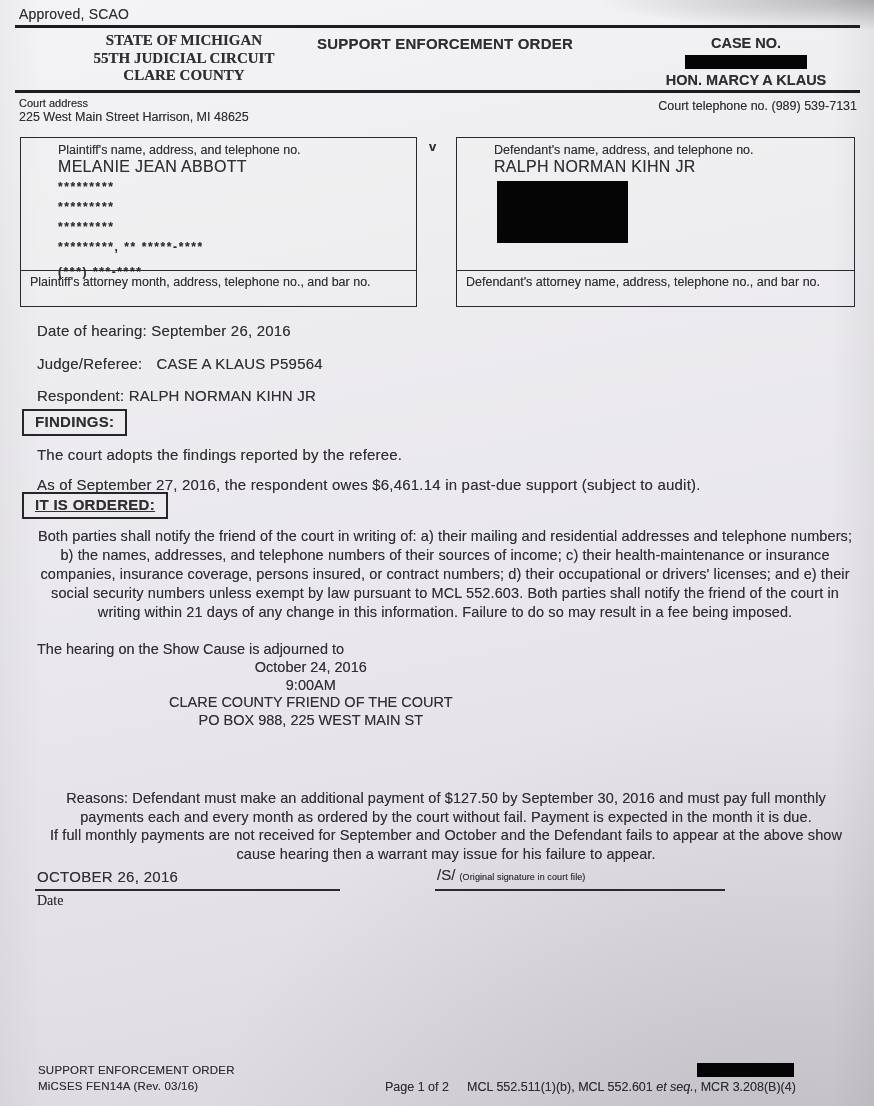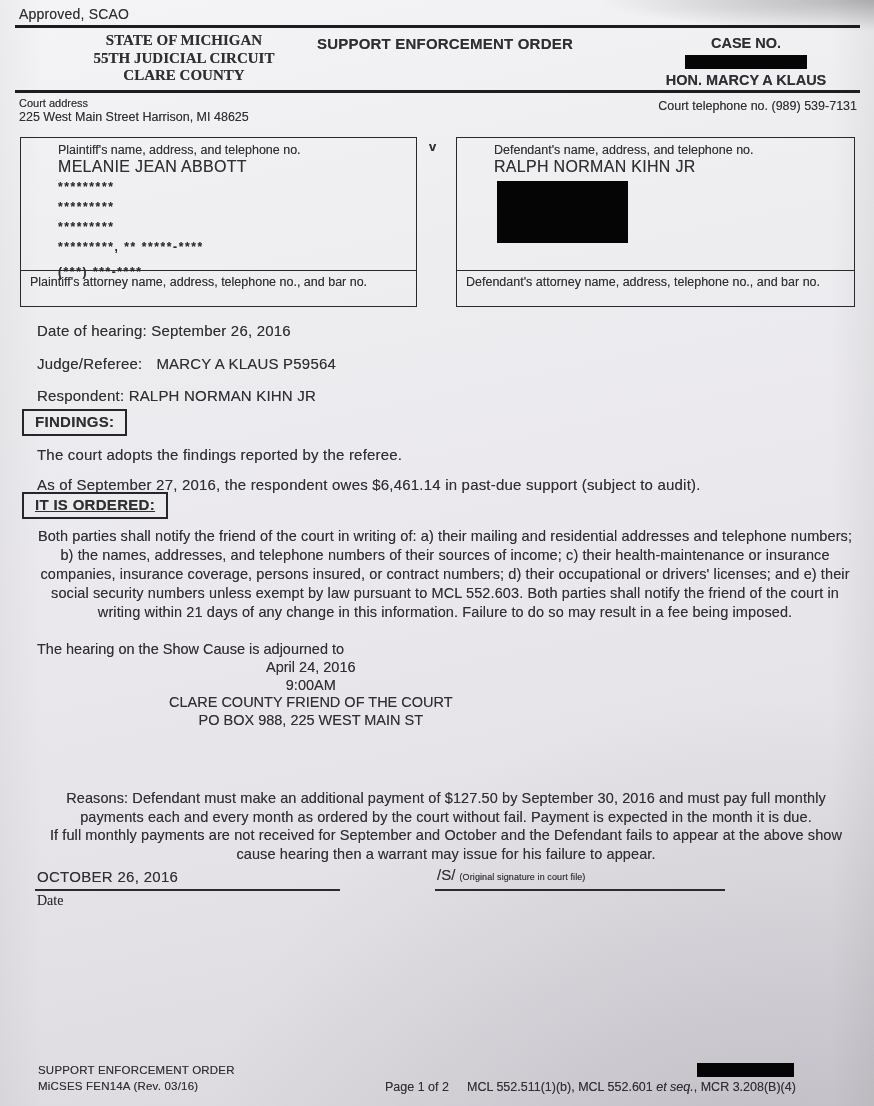--- a/index.html
+++ b/index.html
@@ -110,50 +110,50 @@
   <div class="party-box pl">
     <div class="party-inner">
       <div class="party-label">Plaintiff's name, address, and telephone no.</div>
       <div class="party-name">MELANIE JEAN ABBOTT</div>
       <div class="stars">*********</div>
       <div class="stars">*********</div>
       <div class="stars">*********</div>
       <div class="stars">*********, ** *****-****</div>
       <div class="stars phone-line">(***) ***-****</div>
     </div>
-    <div class="atty">Plaintiff's attorney name, address, telephone no., and bar no.</div>
+    <div class="atty">Plaintiff's attorney month, address, telephone no., and bar no.</div>
   </div>
 
   <div class="abs versus">v</div>
 
   <div class="party-box df">
     <div class="party-inner">
       <div class="party-label">Defendant's name, address, and telephone no.</div>
       <div class="party-name">RALPH NORMAN KIHN JR</div>
       <div class="df-redact"></div>
     </div>
     <div class="atty">Defendant's attorney name, address, telephone no., and bar no.</div>
   </div>
 
   <div class="abs bodyline l-hearing">Date of hearing: September 26, 2016</div>
   <div class="abs bodyline l-judge">
-    <span>Judge/Referee:</span><span class="gap"></span><span>MARCY A KLAUS P59564</span>
+    <span>Judge/Referee:</span><span class="gap"></span><span>CASE A KLAUS P59564</span>
   </div>
   <div class="abs bodyline l-resp">Respondent: RALPH NORMAN KIHN JR</div>
 
   <div class="sec-box findings-box">FINDINGS:</div>
   <div class="abs bodyline l-find1">The court adopts the findings reported by the referee.</div>
   <div class="abs bodyline l-find2">As of September 27, 2016, the respondent owes $6,461.14 in past-due support (subject to audit).</div>
 
   <div class="sec-box ordered-box">IT IS ORDERED:</div>
   <div class="abs para">Both parties shall notify the friend of the court in writing of: a) their mailing and residential addresses and telephone numbers; b) the names, addresses, and telephone numbers of their sources of income; c) their health-maintenance or insurance companies, insurance coverage, persons insured, or contract numbers; d) their occupational or drivers' licenses; and e) their social security numbers unless exempt by law pursuant to MCL 552.603. Both parties shall notify the friend of the court in writing within 21 days of any change in this information. Failure to do so may result in a fee being imposed.</div>
 
   <div class="abs adj-intro">The hearing on the Show Cause is adjourned to</div>
   <div class="abs adj-lines">
-    <div>April 24, 2016</div>
+    <div>October 24, 2016</div>
     <div>9:00AM</div>
     <div>CLARE COUNTY FRIEND OF THE COURT</div>
     <div>PO BOX 988, 225 WEST MAIN ST</div>
   </div>
 
   <div class="abs reasons">
     <div>Reasons: Defendant must make an additional payment of $127.50 by September 30, 2016 and must pay full monthly payments each and every month as ordered by the court without fail. Payment is expected in the month it is due.</div>
     <div>If full monthly payments are not received for September and October and the Defendant fails to appear at the above show cause hearing then a warrant may issue for his failure to appear.</div>
   </div>
 

